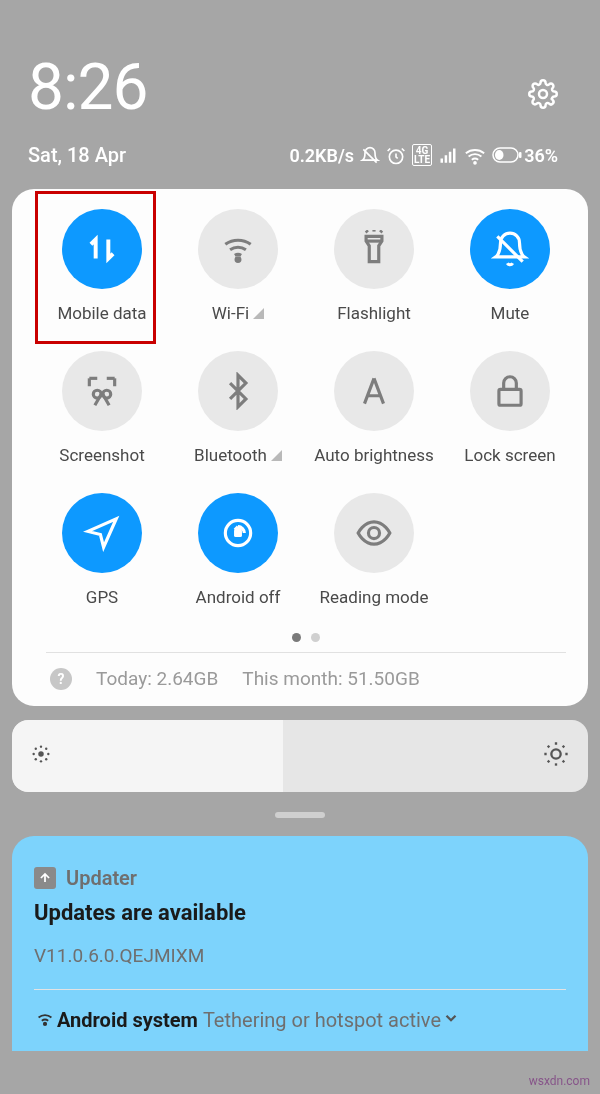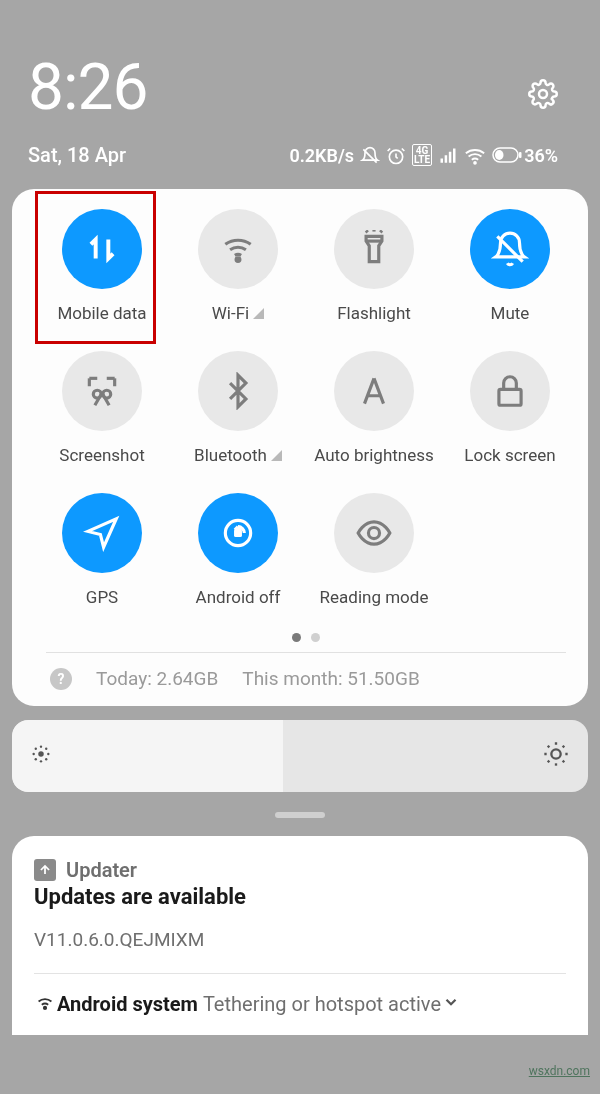--- a/index.html
+++ b/index.html
@@ -144,57 +144,56 @@
     border-radius: 16px 0 0 16px;
   }
   .bri-icon { position: relative; z-index: 2; color: #555; }
   .drag-handle {
     margin: 20px auto 0 auto;
     width: 50px; height: 6px;
     background: #cfcfcf;
     border-radius: 3px;
   }
   .notif {
-    background: #ffffff;
+    background: #7dd3fc;
     border-radius: 22px 22px 0 0;
     margin: 18px 12px 0 12px;
-    padding: 22px 22px 18px 22px;
+    padding: 30px 22px 18px 22px;
   }
   .notif .app-row {
     display: flex; align-items: center; gap: 10px;
     color: #6f6f6f; font-size: 20px; font-weight: 600;
   }
   .notif .app-row .up {
     width: 22px; height: 22px; background: #8a8a8a;
     border-radius: 3px;
     display: flex; align-items: center; justify-content: center;
   }
   .notif .title {
     font-size: 22px; font-weight: 700; color: #1a1a1a;
-    margin-top: 2px;
+    margin-top: 10px;
   }
   .notif .sub {
     font-size: 19px; color: #6f6f6f; margin-top: 19px;
   }
   .notif hr {
     border: none; border-top: 1px solid #e3e3e3;
     margin: 22px 0 16px 0;
   }
   .notif .row3 {
     display: flex; align-items: center; gap: 1px;
     font-size: 20px; color: #6f6f6f;
   }
   .notif .row3 b { color: #1a1a1a; font-weight: 700; }
   .watermark {
     position: absolute;
-    bottom: 16px; right: 10px;
+    bottom: 6px; right: 10px;
     font-size: 12px;
-    color: #14532d;
+    color: #701a75;
     opacity: 0.6;
-    text-decoration: underline;
   }
 </style>
 </head>
 <body>
 
 <div class="header">
   <div class="clock">
     <span>8:26</span>
     <span>
       <svg class="gear" viewBox="0 0 24 24" fill="none" stroke="#fff" stroke-width="2">

